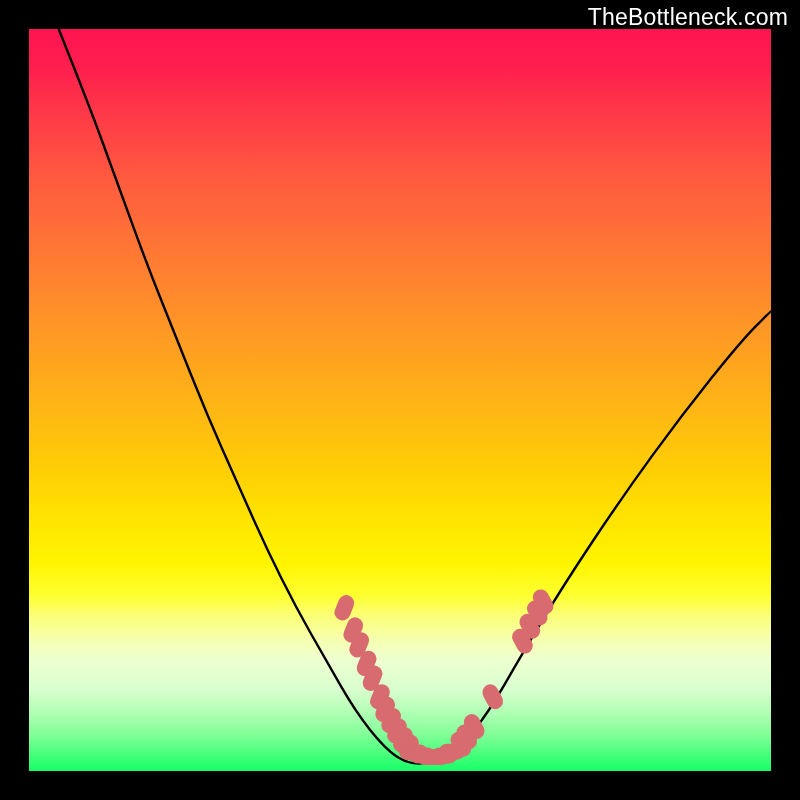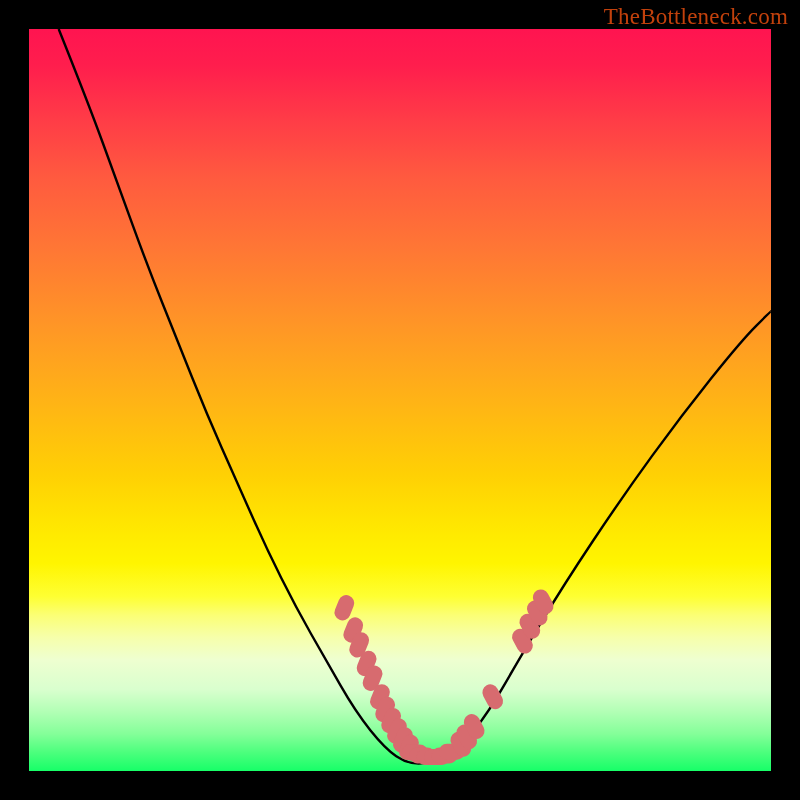--- a/index.html
+++ b/index.html
@@ -45,25 +45,24 @@
       #b2ffb5 92%,
       #84ff99 95%,
       #4cff7d 97.5%,
       #17ff68 100%
     );
   }
   .watermark {
     position: absolute;
     top: 4px;
     right: 12px;
-    color: #c2410c;
+    color: #ffffff;
     font-size: 23px;
     letter-spacing: 0.2px;
     user-select: none;
-    font-family: Liberation Serif, serif;
   }
   svg.curve {
     position: absolute;
     top: 0;
     left: 0;
   }
 </style>
 </head>
 <body>
 

